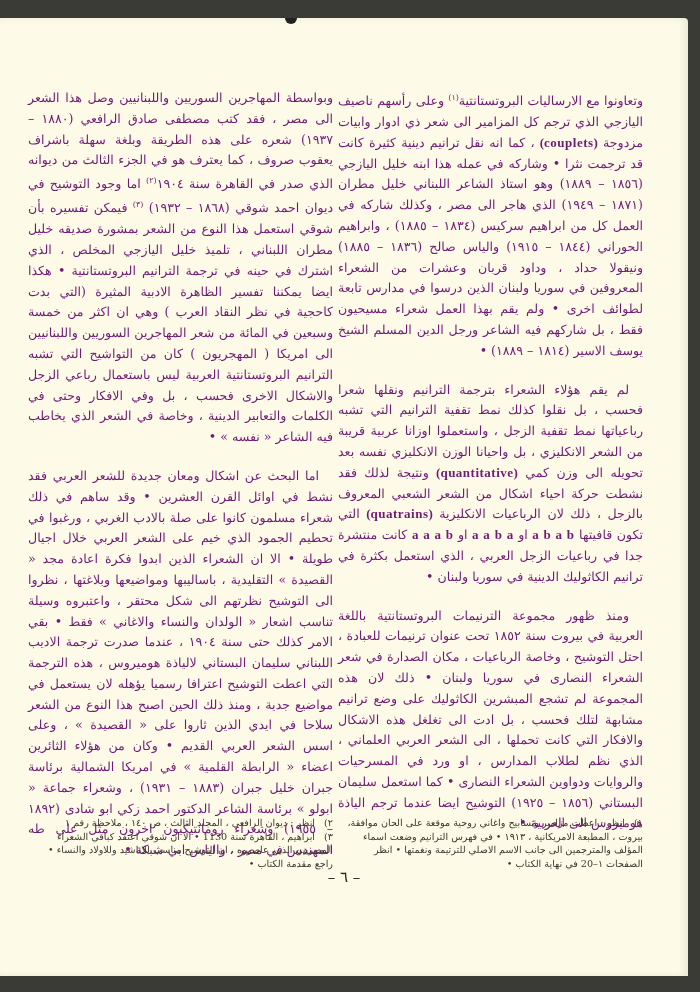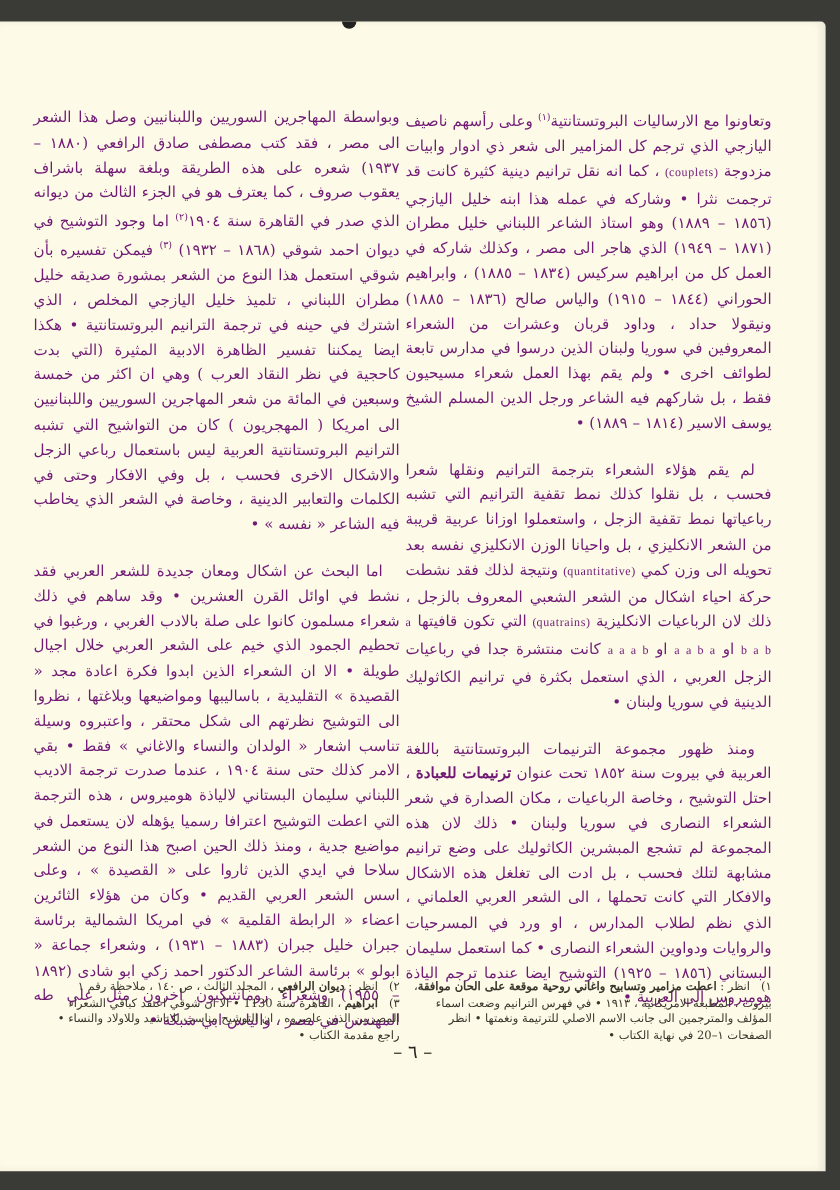--- a/index.html
+++ b/index.html
@@ -16,22 +16,22 @@
   }
   .col {
     position: absolute; top: 70px; width: 305px;
     direction: rtl; text-align: justify;
     color: #701a75; font-size: 12.6px; line-height: 20.8px;
   }
   .col-right { left: 338px; }
   .col-left  { left: 28px; }
   .col p { margin: 0 0 18px 0; text-indent: 14px; }
   .col p.first { text-indent: 0; }
-  .latin { font-family: "Liberation Serif", serif; font-size: 10px; direction: ltr; unicode-bidi: embed; letter-spacing: 0.5px; }
-  b { font-weight: bold; }
+  .latin { font-family: "Liberation Serif", serif; font-size: 13px; direction: ltr; unicode-bidi: embed; letter-spacing: 0.5px; font-weight: bold; }
+  b { font-weight: normal; }
   .fn {
     position: absolute; width: 305px; direction: rtl; text-align: right;
     color: #3a352c; font-size: 9.6px; line-height: 13.5px;
   }
   .fn-right { left: 338px; top: 798px; }
   .fn-left  { left: 28px;  top: 798px; }
   .fn .item { display: block; }
   .fn .num { display: inline-block; width: 18px; }
   .pagenum {
     position: absolute; left: 0; width: 688px; top: 850px;

